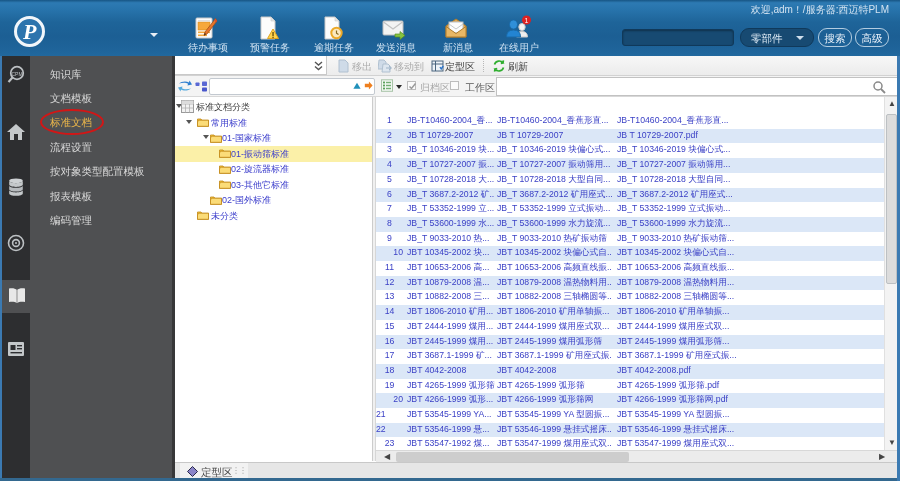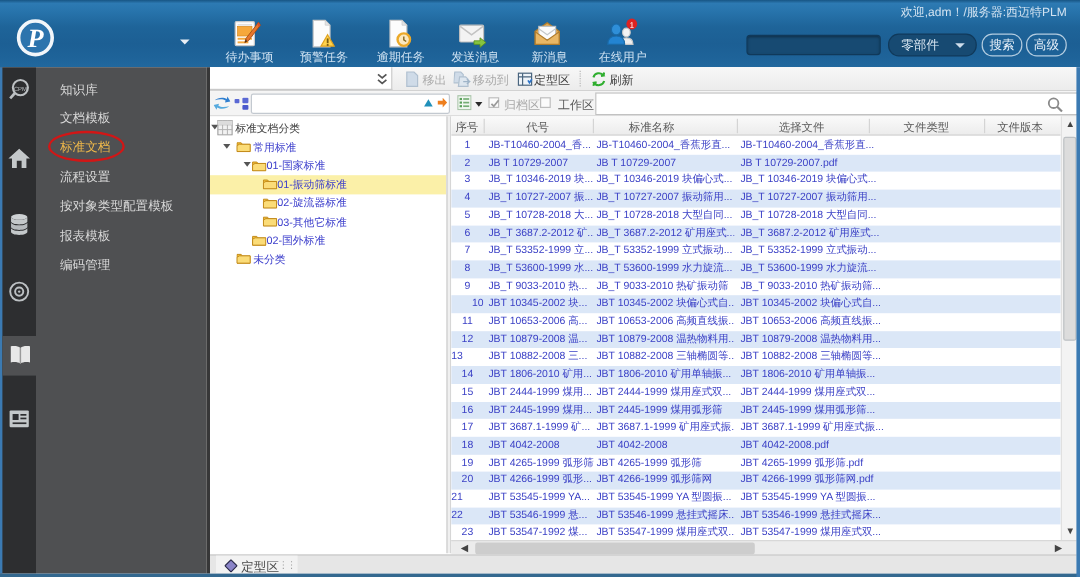--- a/index.html
+++ b/index.html
@@ -333,33 +333,20 @@
 <div class="abs" style="left:22px;top:113.0px">
         <svg width="12" height="10" viewBox="0 0 12 10">
           <path d="M0.5 2 h3.5 l1 1.3 h6.5 v6 h-11 z" fill="#f6c33a" stroke="#c08818" stroke-width="0.8"></path>
           <path d="M0.5 4.3 L2.6 3.2 h8.9 v6.1 h-11 z" fill="#fbdc78" stroke="#c08818" stroke-width="0.8"></path>
         </svg>
       </div>
 <div class="trow" style="left:36px;top:112.5px;color:#3a3ccb">未分类</div>
 </div>
 <div id="tdivider" class="abs"></div>
 <div id="table" class="abs">
-<div id="thead" class="abs">
-<div class="th" style="left:-27px;width:80px">序号</div>
-<div class="th" style="left:32px;width:80px">代号</div>
-<div class="thsep" style="left:27px"></div>
-<div class="th" style="left:127px;width:80px">标准名称</div>
-<div class="thsep" style="left:118px"></div>
-<div class="th" style="left:252px;width:80px">选择文件</div>
-<div class="thsep" style="left:238px"></div>
-<div class="th" style="left:356px;width:80px">文件类型</div>
-<div class="thsep" style="left:348px"></div>
-<div class="th" style="left:434px;width:80px">文件版本</div>
-<div class="thsep" style="left:444px"></div>
-</div>
 <div class="tr" style="top:17.0px">
         <div class="td" style="left:0;width:27px;text-align:center">1</div>
         <div class="td" style="left:31px;width:88px">JB-T10460-2004_香...</div>
         <div class="td" style="left:121px;width:115px">JB-T10460-2004_香蕉形直...</div>
         <div class="td" style="left:241px;width:140px">JB-T10460-2004_香蕉形直...</div>
       </div>
 <div class="tr even" style="top:31.7px">
         <div class="td" style="left:0;width:27px;text-align:center">2</div>
         <div class="td" style="left:31px;width:88px">JB T 10729-2007</div>
         <div class="td" style="left:121px;width:115px">JB T 10729-2007</div>
@@ -419,21 +406,21 @@
         <div class="td" style="left:121px;width:115px">JBT 10653-2006 高频直线振...</div>
         <div class="td" style="left:241px;width:140px">JBT 10653-2006 高频直线振...</div>
       </div>
 <div class="tr even" style="top:178.7px">
         <div class="td" style="left:0;width:27px;text-align:center">12</div>
         <div class="td" style="left:31px;width:88px">JBT 10879-2008 温...</div>
         <div class="td" style="left:121px;width:115px">JBT 10879-2008 温热物料用...</div>
         <div class="td" style="left:241px;width:140px">JBT 10879-2008 温热物料用...</div>
       </div>
 <div class="tr" style="top:193.39999999999998px">
-        <div class="td" style="left:0;width:27px;">13</div>
+        <div class="td" style="left:0;width:27px;text-align:center">13</div>
         <div class="td" style="left:31px;width:88px">JBT 10882-2008 三...</div>
         <div class="td" style="left:121px;width:115px">JBT 10882-2008 三轴椭圆等...</div>
         <div class="td" style="left:241px;width:140px">JBT 10882-2008 三轴椭圆等...</div>
       </div>
 <div class="tr even" style="top:208.1px">
         <div class="td" style="left:0;width:27px;text-align:center">14</div>
         <div class="td" style="left:31px;width:88px">JBT 1806-2010 矿用...</div>
         <div class="td" style="left:121px;width:115px">JBT 1806-2010 矿用单轴振...</div>
         <div class="td" style="left:241px;width:140px">JBT 1806-2010 矿用单轴振...</div>
       </div>
@@ -461,21 +448,21 @@
         <div class="td" style="left:121px;width:115px">JBT 4042-2008</div>
         <div class="td" style="left:241px;width:140px">JBT 4042-2008.pdf</div>
       </div>
 <div class="tr" style="top:281.59999999999997px">
         <div class="td" style="left:0;width:27px;text-align:center">19</div>
         <div class="td" style="left:31px;width:88px">JBT 4265-1999 弧形筛</div>
         <div class="td" style="left:121px;width:115px">JBT 4265-1999 弧形筛</div>
         <div class="td" style="left:241px;width:140px">JBT 4265-1999 弧形筛.pdf</div>
       </div>
 <div class="tr even" style="top:296.3px">
-        <div class="td" style="left:0;width:27px;text-align:center">20</div>
+        <div class="td" style="left:0;width:27px;text-align:right">20</div>
         <div class="td" style="left:31px;width:88px">JBT 4266-1999 弧形...</div>
         <div class="td" style="left:121px;width:115px">JBT 4266-1999 弧形筛网</div>
         <div class="td" style="left:241px;width:140px">JBT 4266-1999 弧形筛网.pdf</div>
       </div>
 <div class="tr" style="top:311.0px">
         <div class="td" style="left:0;width:27px;text-align:left">21</div>
         <div class="td" style="left:31px;width:88px">JBT 53545-1999 YA...</div>
         <div class="td" style="left:121px;width:115px">JBT 53545-1999 YA 型圆振...</div>
         <div class="td" style="left:241px;width:140px">JBT 53545-1999 YA 型圆振...</div>
       </div>

